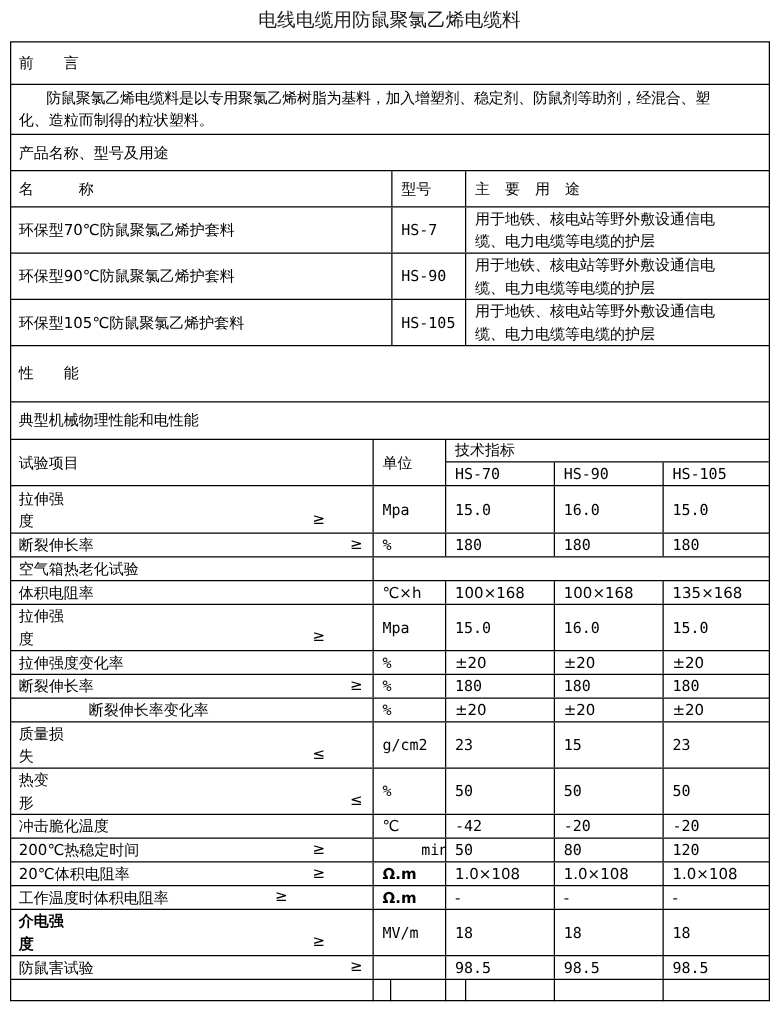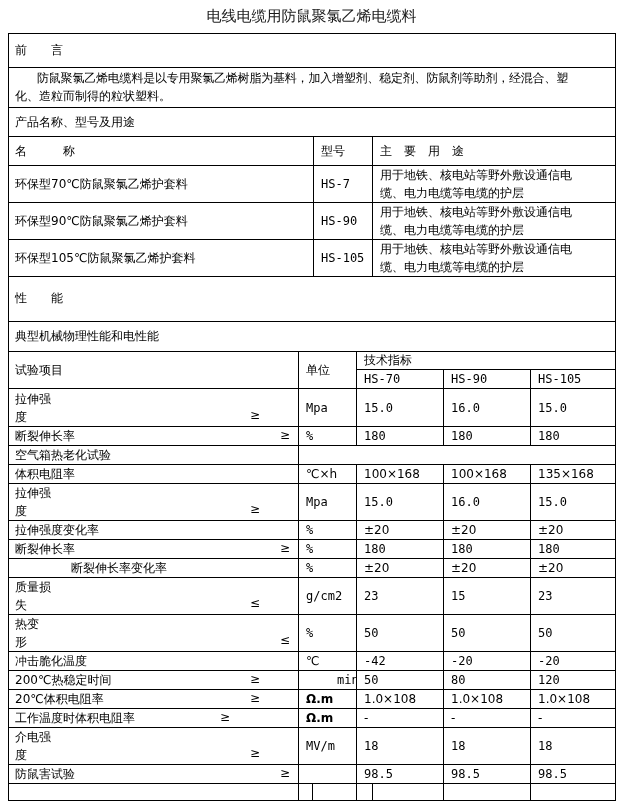--- a/index.html
+++ b/index.html
@@ -359,21 +359,21 @@
     </div>
   <div class="cell" style="left:435px;width:87px;">
       <span>-</span>
     </div>
   <div class="cell" style="left:522px;width:85px;">
       <span>-</span>
     </div>
 </div>
 
 <div style="position:absolute;left:8px;top:728px;width:608px;height:37px;border-bottom:1px solid #000;box-sizing:border-box;">
-  <div class="cell first two" style="left:0;width:290px;">
+  <div class="cell first two" style="left:0;width:290px;font-weight:bold;">
     <span>介电强</span>
     <span>度</span>
   </div>
   <span class="gt" style="left:242px;top:18px;">≥</span>
   <div class="cell mono" style="left:290px;width:58px;">
       <span>MV/m</span>
     </div>
   <div class="cell mono" style="left:348px;width:87px;">
       <span>18</span>
     </div>

